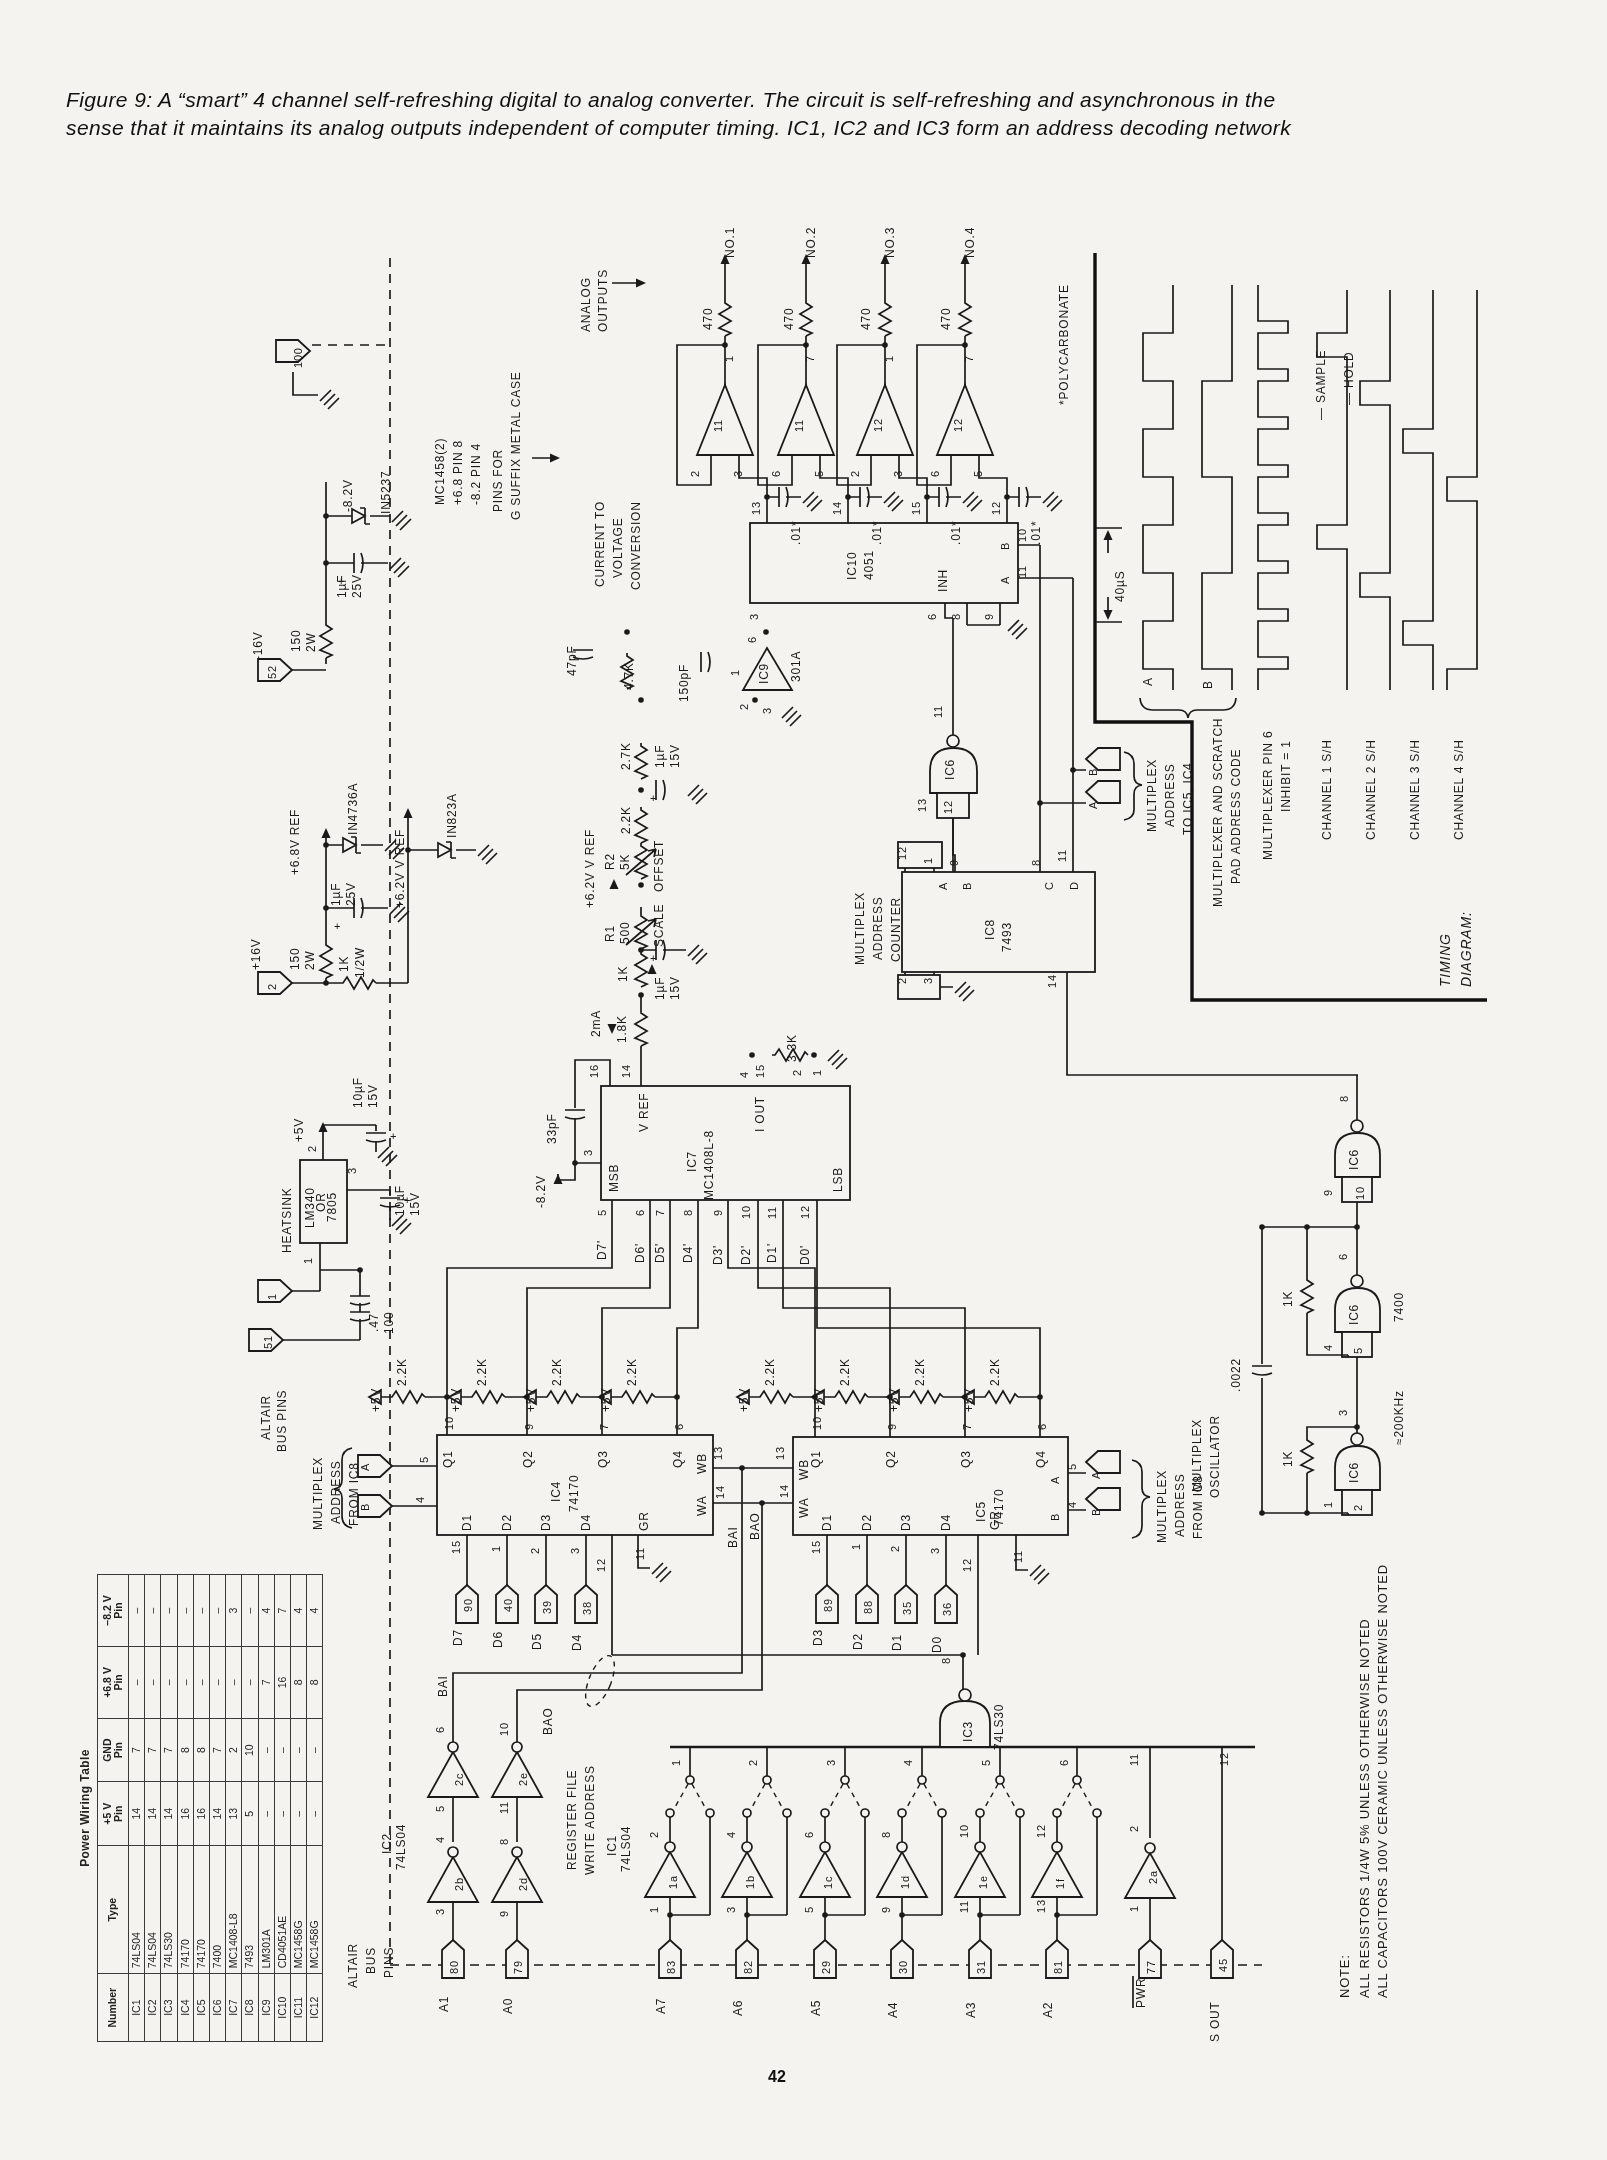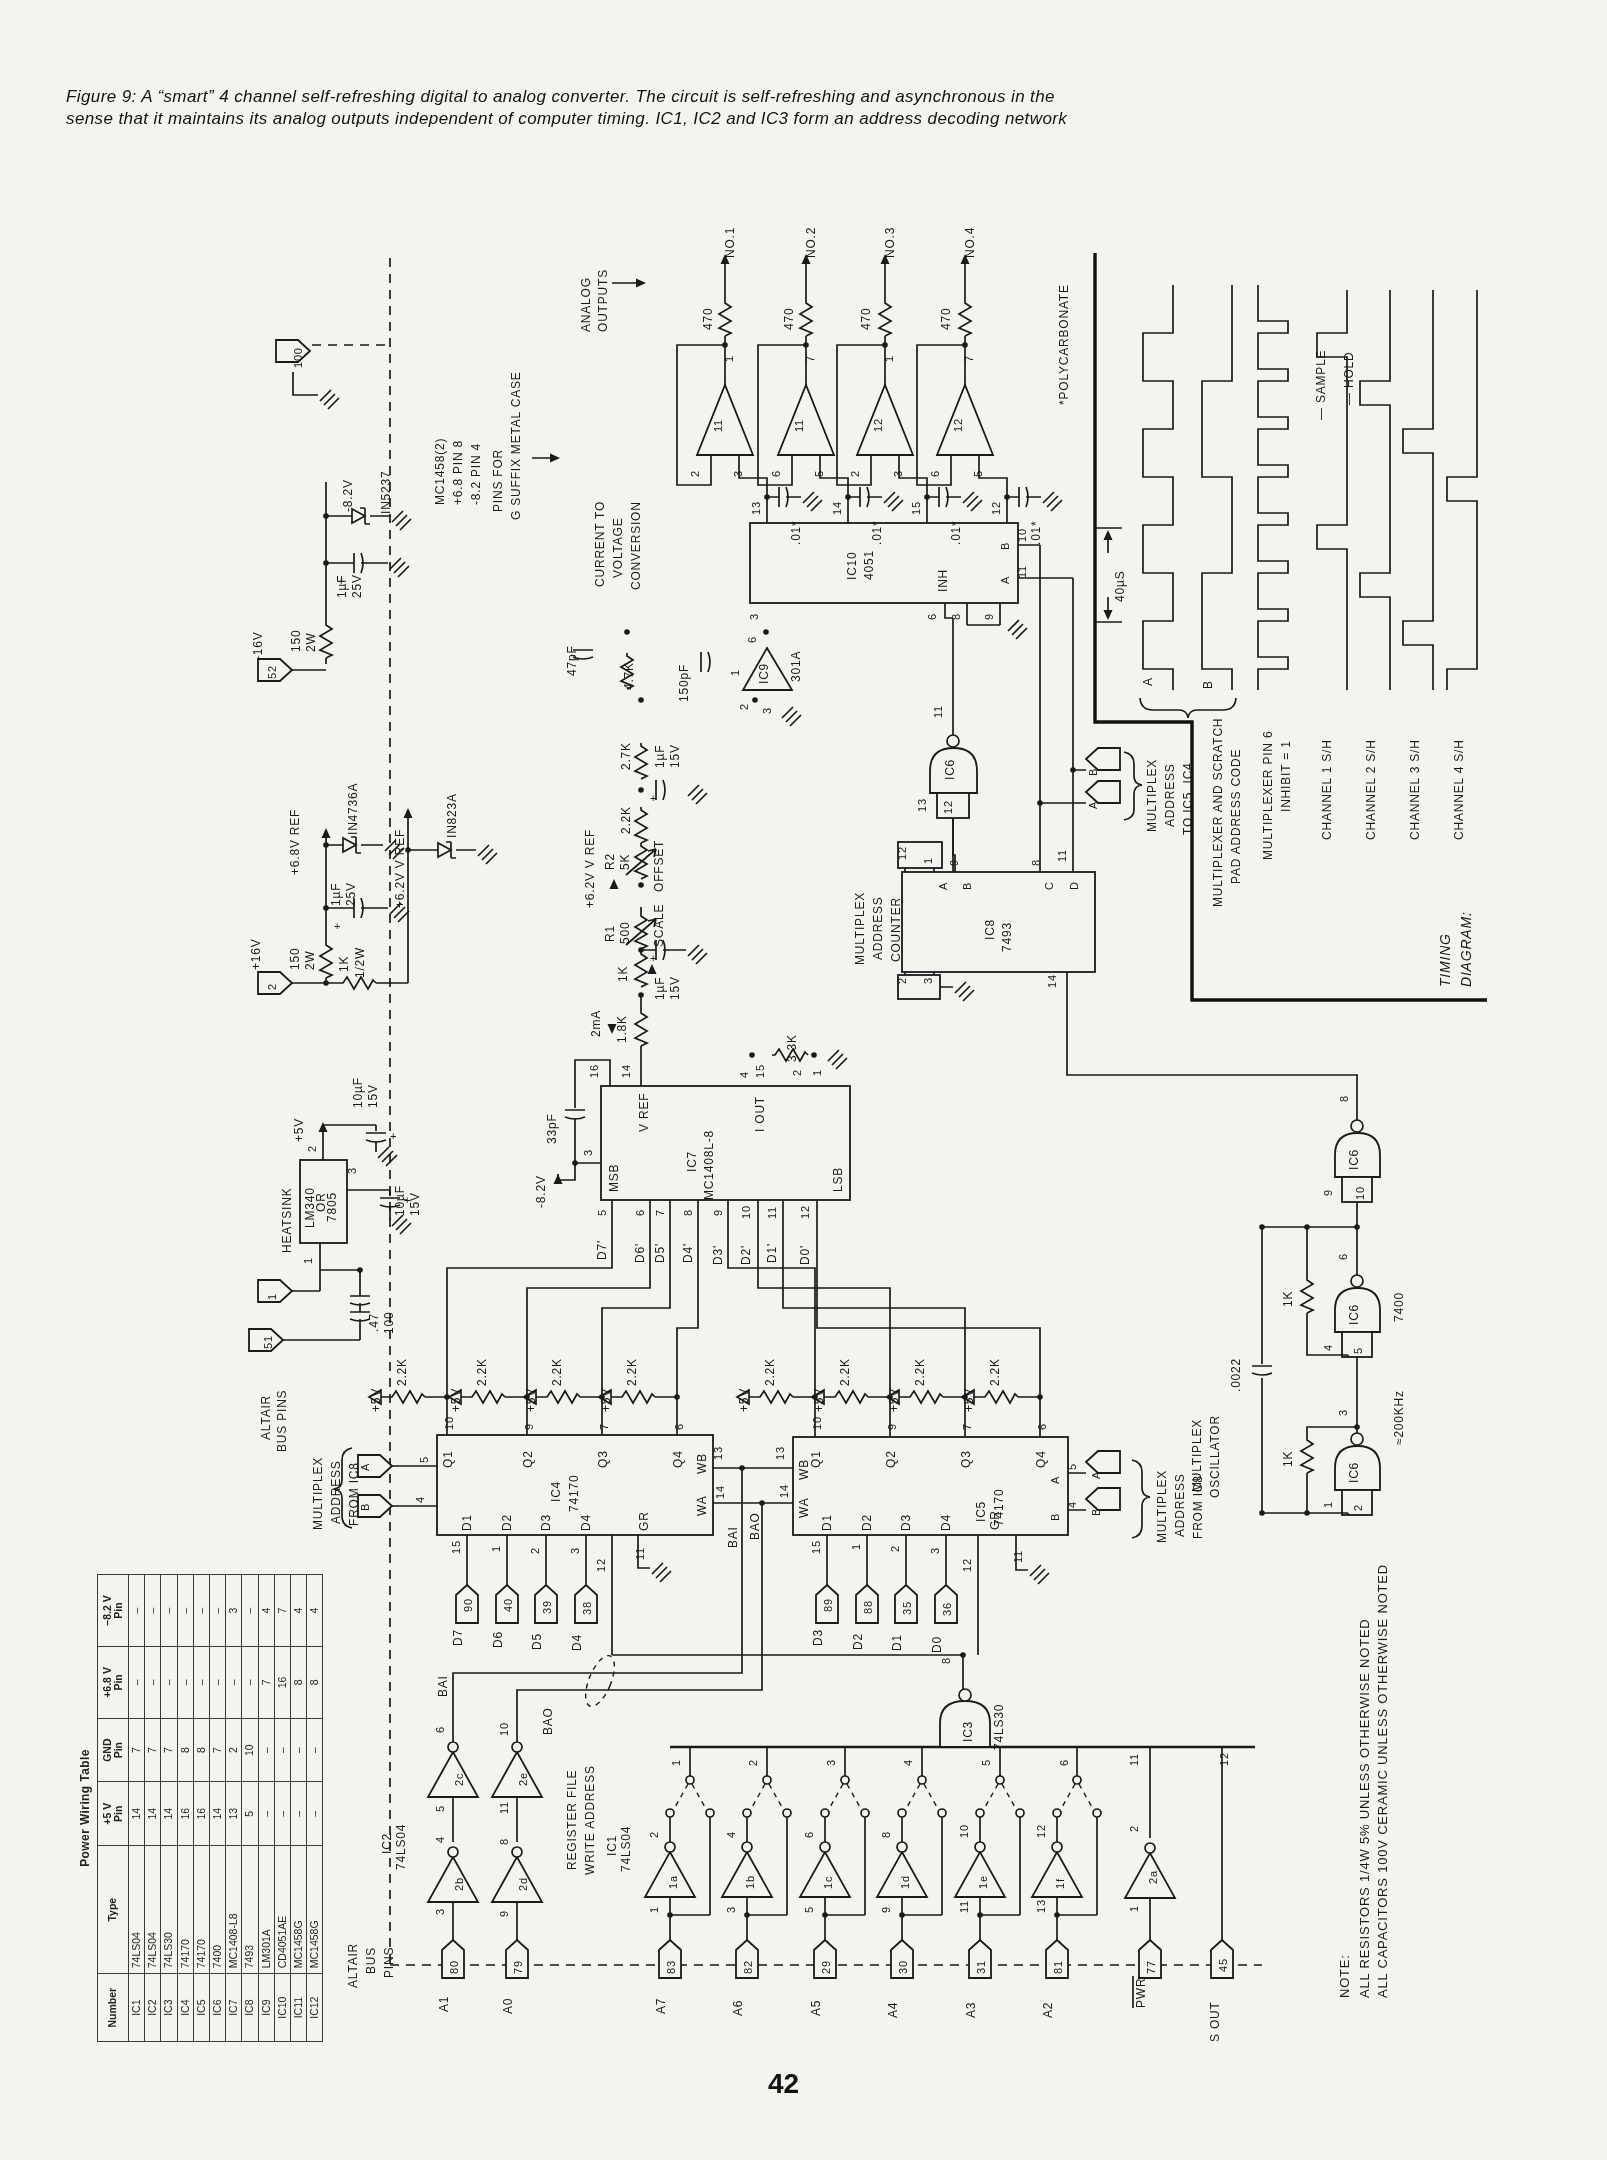--- a/index.html
+++ b/index.html
@@ -1,21 +1,21 @@
 <!DOCTYPE html>
 <html><head>
 <meta charset="utf-8">
 <style>
   html,body{margin:0;padding:0;background:#e8e7e3;}
   .page{position:relative;width:1607px;height:2160px;background:#f4f3ef;overflow:hidden;
         font-family:"Liberation Sans",sans-serif;color:#1a1a1a;}
   .caption{position:absolute;left:66px;top:86px;width:1496px;
-           font-style:italic;font-size:17px;line-height:1.32;letter-spacing:.4px;color:#111;}
+           font-style:italic;font-size:21px;line-height:1.32;letter-spacing:.4px;color:#111;}
   .caption div{white-space:nowrap;}
-  .pageno{position:absolute;left:768px;top:2068px;font-size:28px;font-weight:bold;color:#111;}
+  .pageno{position:absolute;left:768px;top:2068px;font-size:16px;font-weight:bold;color:#111;}
   svg text{font-family:"Liberation Sans",sans-serif;fill:#1a1a1a;letter-spacing:.8px;}
   .w{stroke:#1a1a1a;stroke-width:1.7;fill:none;}
   .w2{stroke:#1a1a1a;stroke-width:2.6;fill:none;}
   .thick{stroke:#111;stroke-width:3.4;fill:none;}
   .dash{stroke:#1a1a1a;stroke-width:1.7;fill:none;stroke-dasharray:9 7;}
   .dash2{stroke:#1a1a1a;stroke-width:1.4;fill:none;stroke-dasharray:5 5;}
   .comp{stroke:#1a1a1a;stroke-width:1.8;fill:#f4f3ef;}
   .dot{fill:#1a1a1a;stroke:none;}
   .oc{fill:#f4f3ef;stroke:#1a1a1a;stroke-width:1.7;}
   .ah{fill:#1a1a1a;stroke:none;}

